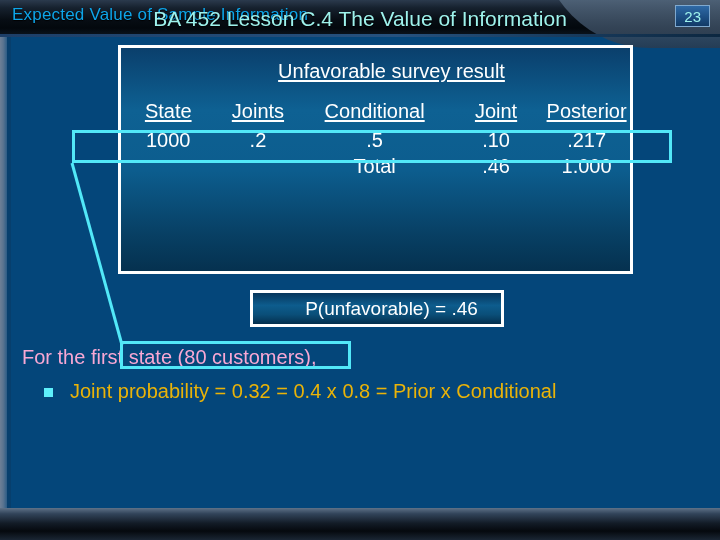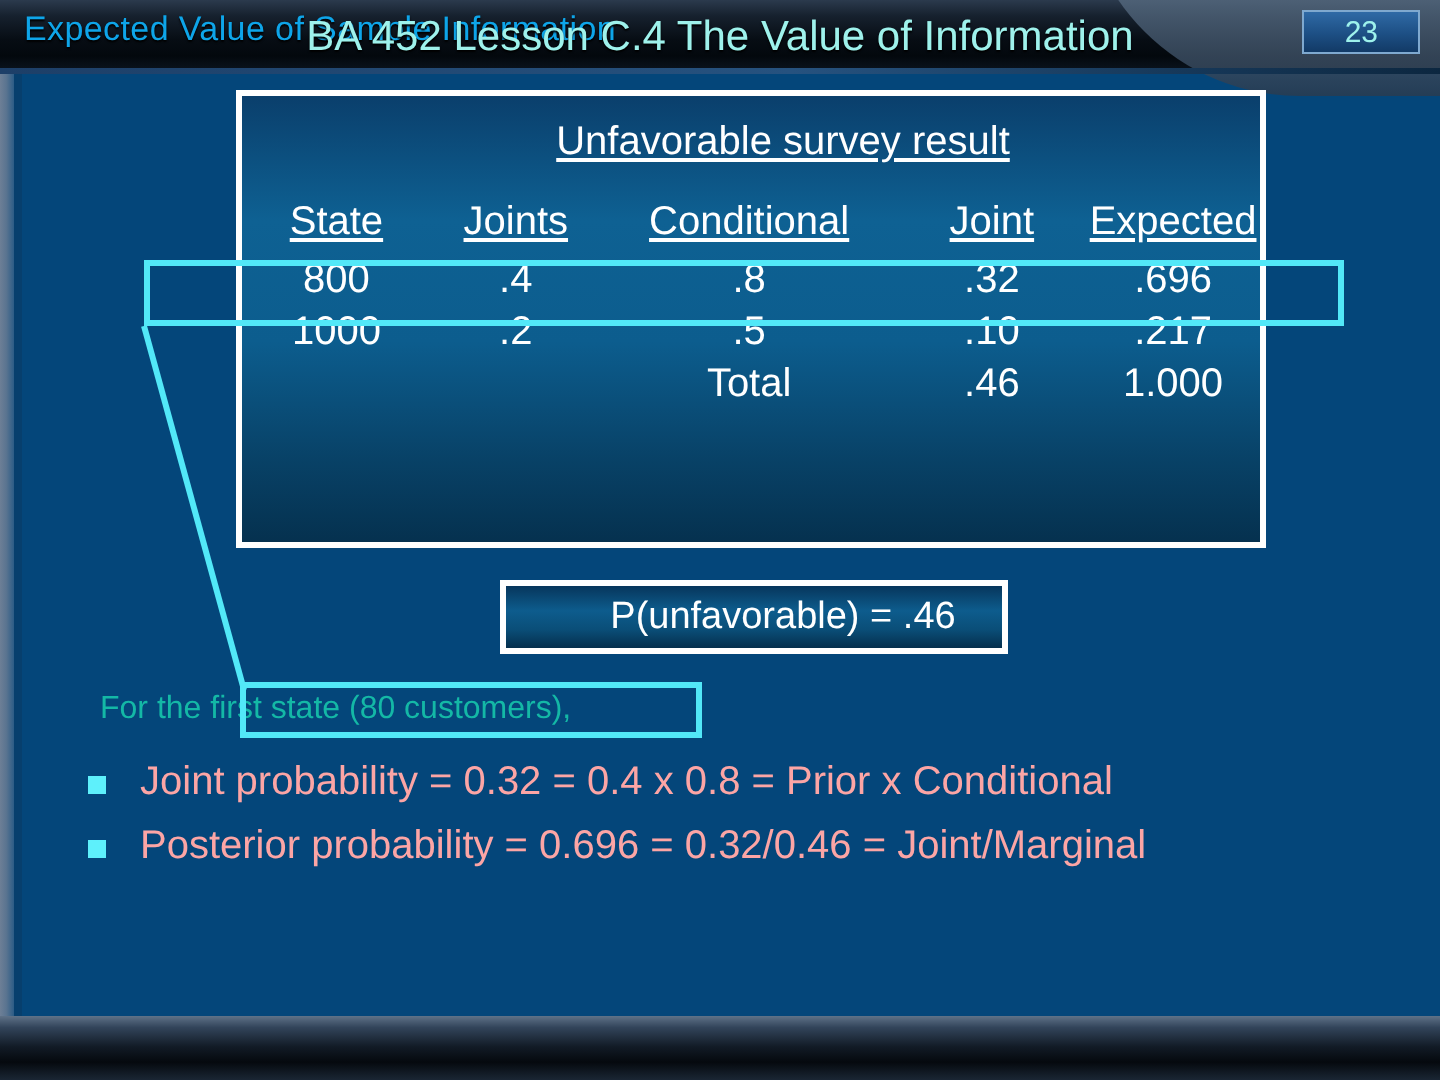--- a/index.html
+++ b/index.html
@@ -148,40 +148,40 @@
     align-items: center;
     justify-content: center;
     font-size: 19px;
     color: #ffffff;
     padding-left: 29px;
   }
 
   
   .lead {
     position: absolute;
-    left: 50px; top: 346px;
-    font-size: 16px;
-    color: #14b8a6;
+    left: 22px; top: 346px;
+    font-size: 20px;
+    color: #f9a8d4;
     white-space: nowrap;
   }
   .lead-highlight {
     position: absolute;
     left: 120px; top: 341px;
     width: 231px; height: 28px;
     border: 3px solid #52e8f8;
     pointer-events: none;
   }
 
   ul.bullets {
     position: absolute;
     left: 38px; top: 378px;
     width: 660px;
     list-style: none;
     font-size: 20px;
-    color: #fca5a5;
+    color: #eab308;
   }
   ul.bullets > li {
     position: relative;
     padding-left: 32px;
     margin-bottom: 5px;
     line-height: 1.33;
   }
   ul.bullets > li::before {
     content: "";
     position: absolute;
@@ -211,21 +211,21 @@
     position: absolute;
     right: 10px; top: 5px;
     min-width: 30px; height: 22px;
     background: linear-gradient(to bottom, #2f6aa6 0%, #1d4f84 55%, #123a66 100%);
     border: 1px solid #7fa9cf;
     color: #9ef2ec;
     font-size: 15px;
     display: flex;
     align-items: center;
     justify-content: center;
-    padding: 0 20px;
+    padding: 0 8px;
   }
 </style>
 </head>
 <body>
 
 <div id="slide">
 
   <div class="left-strip"></div>
   <div class="left-strip-inner"></div>
 
@@ -238,31 +238,24 @@
   <div class="table-box">
     <div class="panel-title">Unfavorable survey result</div>
 
     <table class="grid">
       <thead>
         <tr>
           <th class="col-state">State</th>
           <th class="col-prior">Joints</th>
           <th class="col-cond">Conditional</th>
           <th class="col-joint">Joint</th>
-          <th class="col-post">Expected</th>
+          <th class="col-post">Posterior</th>
         </tr>
       </thead>
       <tbody>
-        <tr>
-          <td>800</td>
-          <td>.4</td>
-          <td>.8</td>
-          <td>.32</td>
-          <td>.696</td>
-        </tr>
         <tr>
           <td>1000</td>
           <td>.2</td>
           <td>.5</td>
           <td>.10</td>
           <td>.217</td>
         </tr>
         <tr>
           <td></td>
           <td></td>
@@ -282,20 +275,19 @@
 
   <div class="p-callout">
     <span>P(unfavorable) = .46</span>
   </div>
 
   <div class="lead">For the first state (80 customers),</div>
   <div class="lead-highlight"></div>
 
   <ul class="bullets">
     <li>Joint probability = 0.32 = 0.4 x 0.8 = Prior x Conditional</li>
-    <li>Posterior probability = 0.696 = 0.32/0.46 = Joint/Marginal</li>
   </ul>
 
   <div class="footer"></div>
   <div class="footer-text">BA 452  Lesson C.4 The Value of Information</div>
   <div class="page-badge">23</div>
 
 </div>
 
 </body></html>

